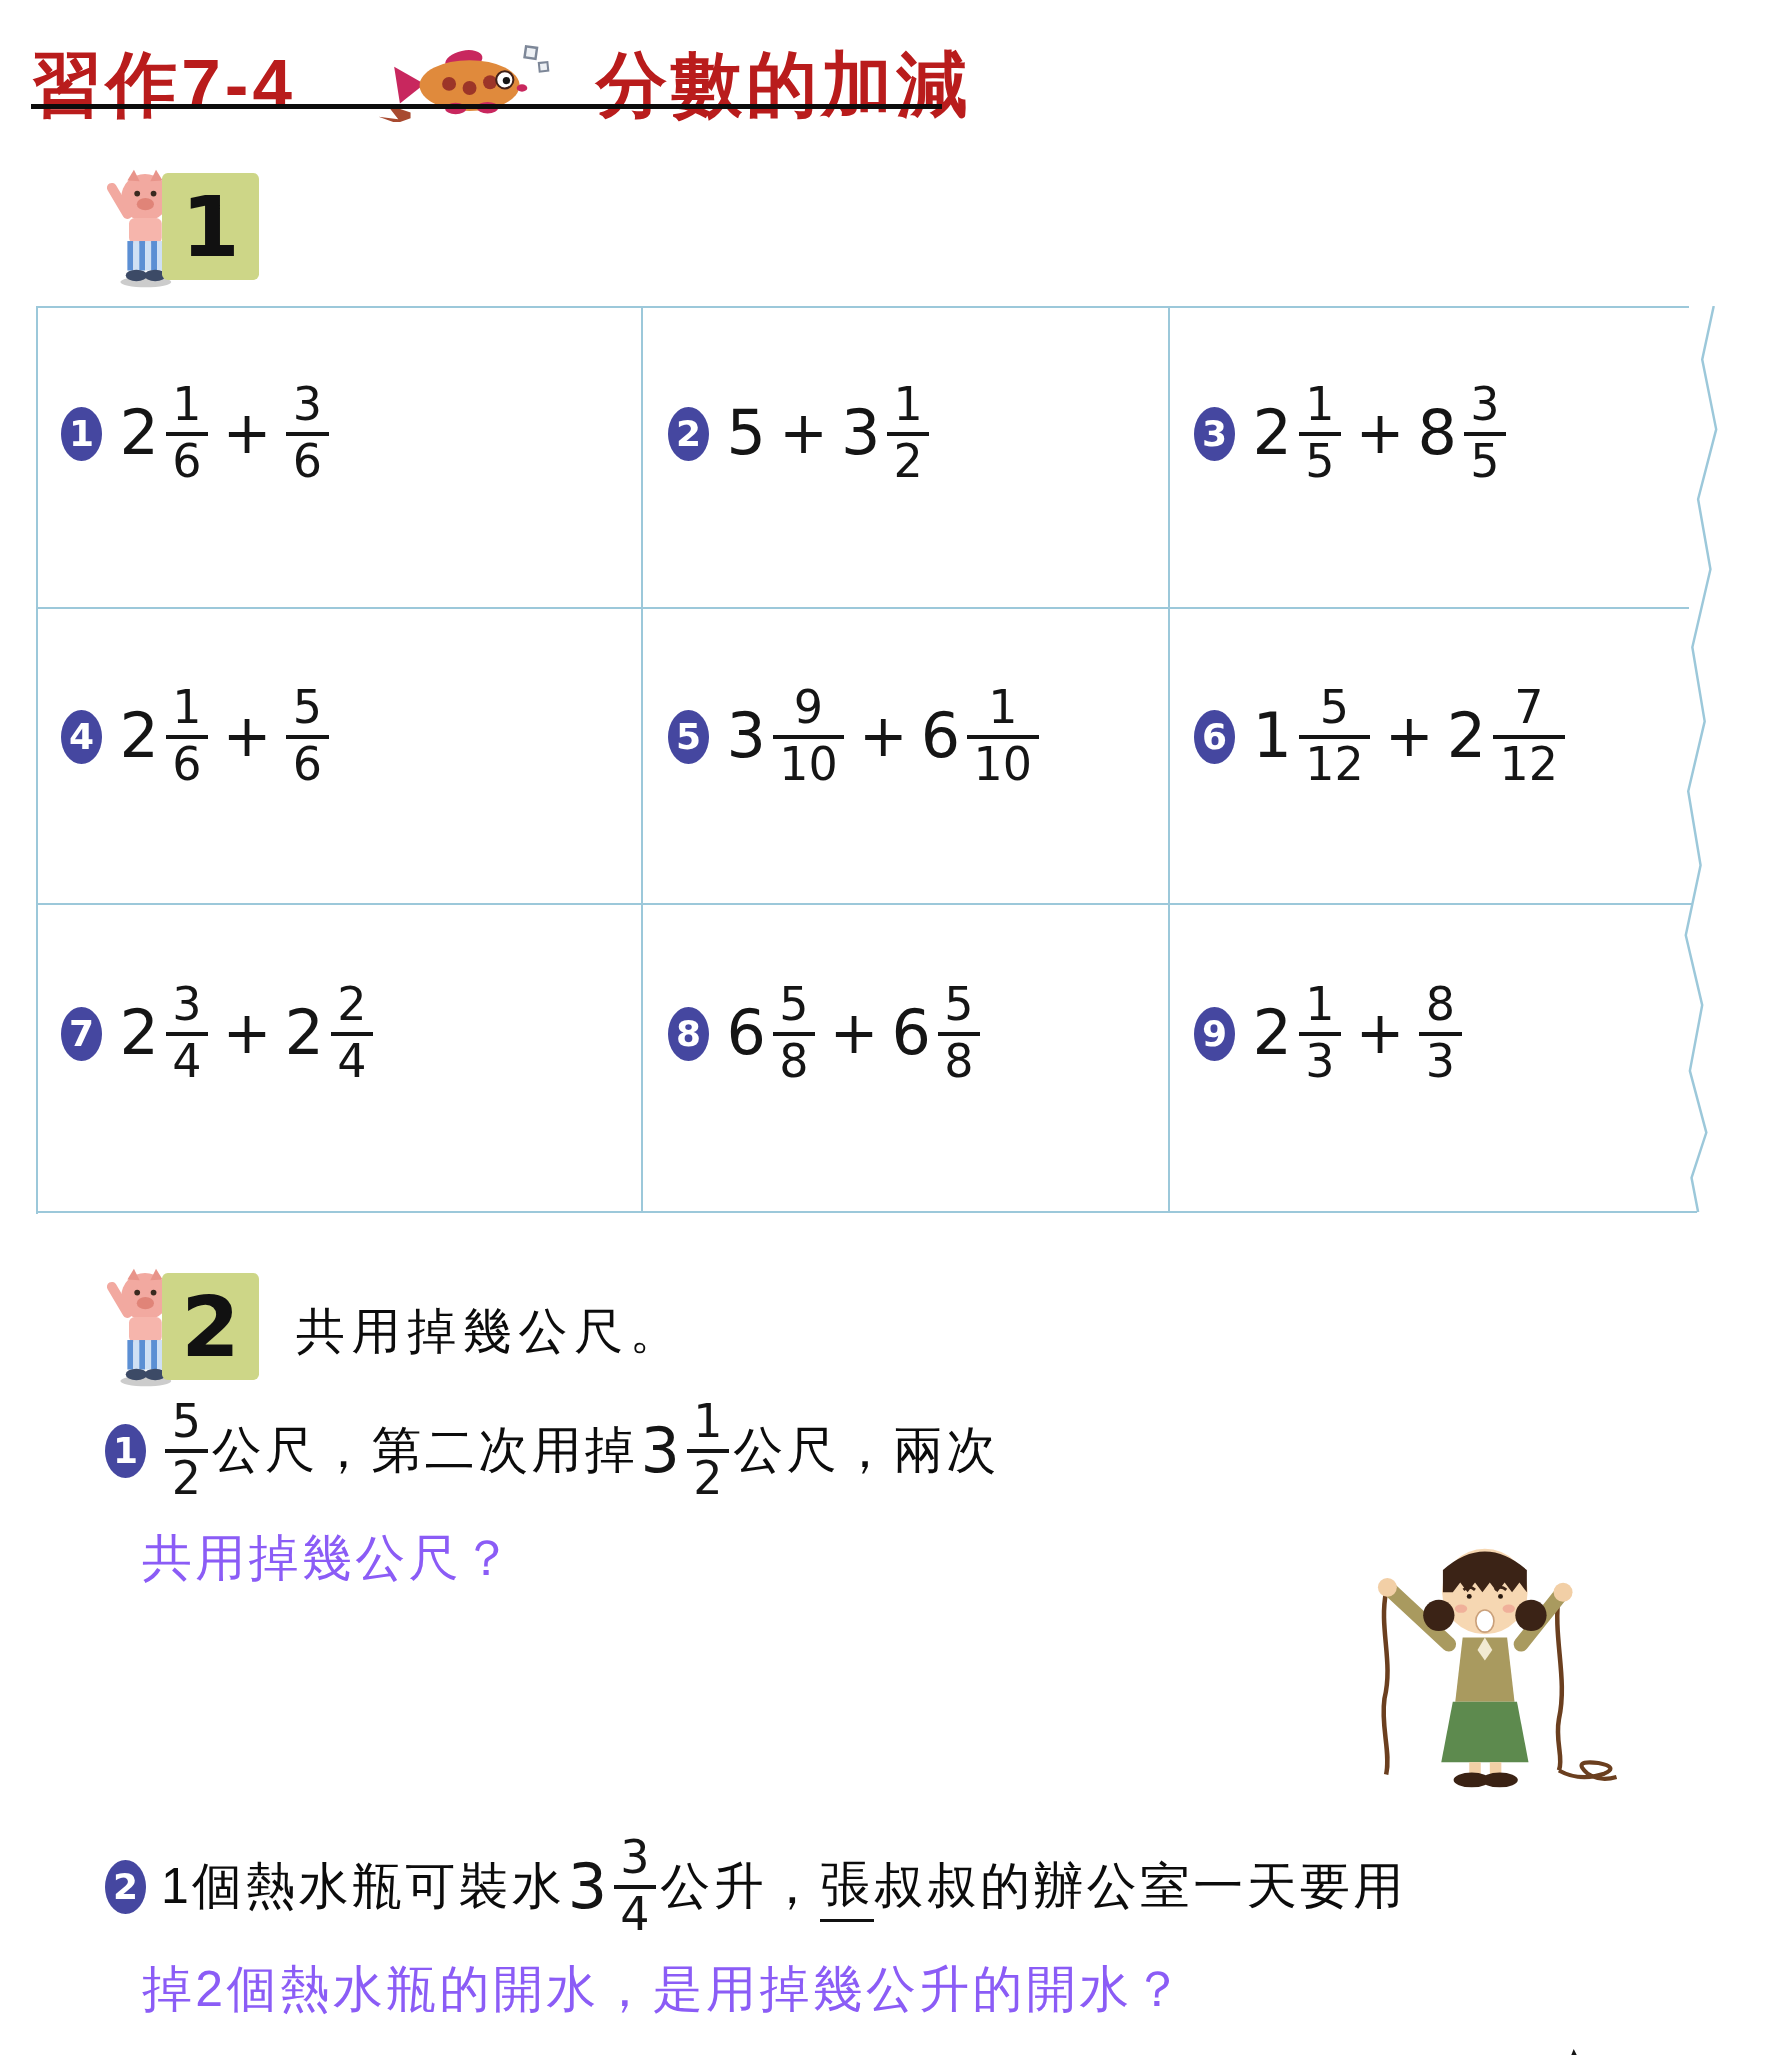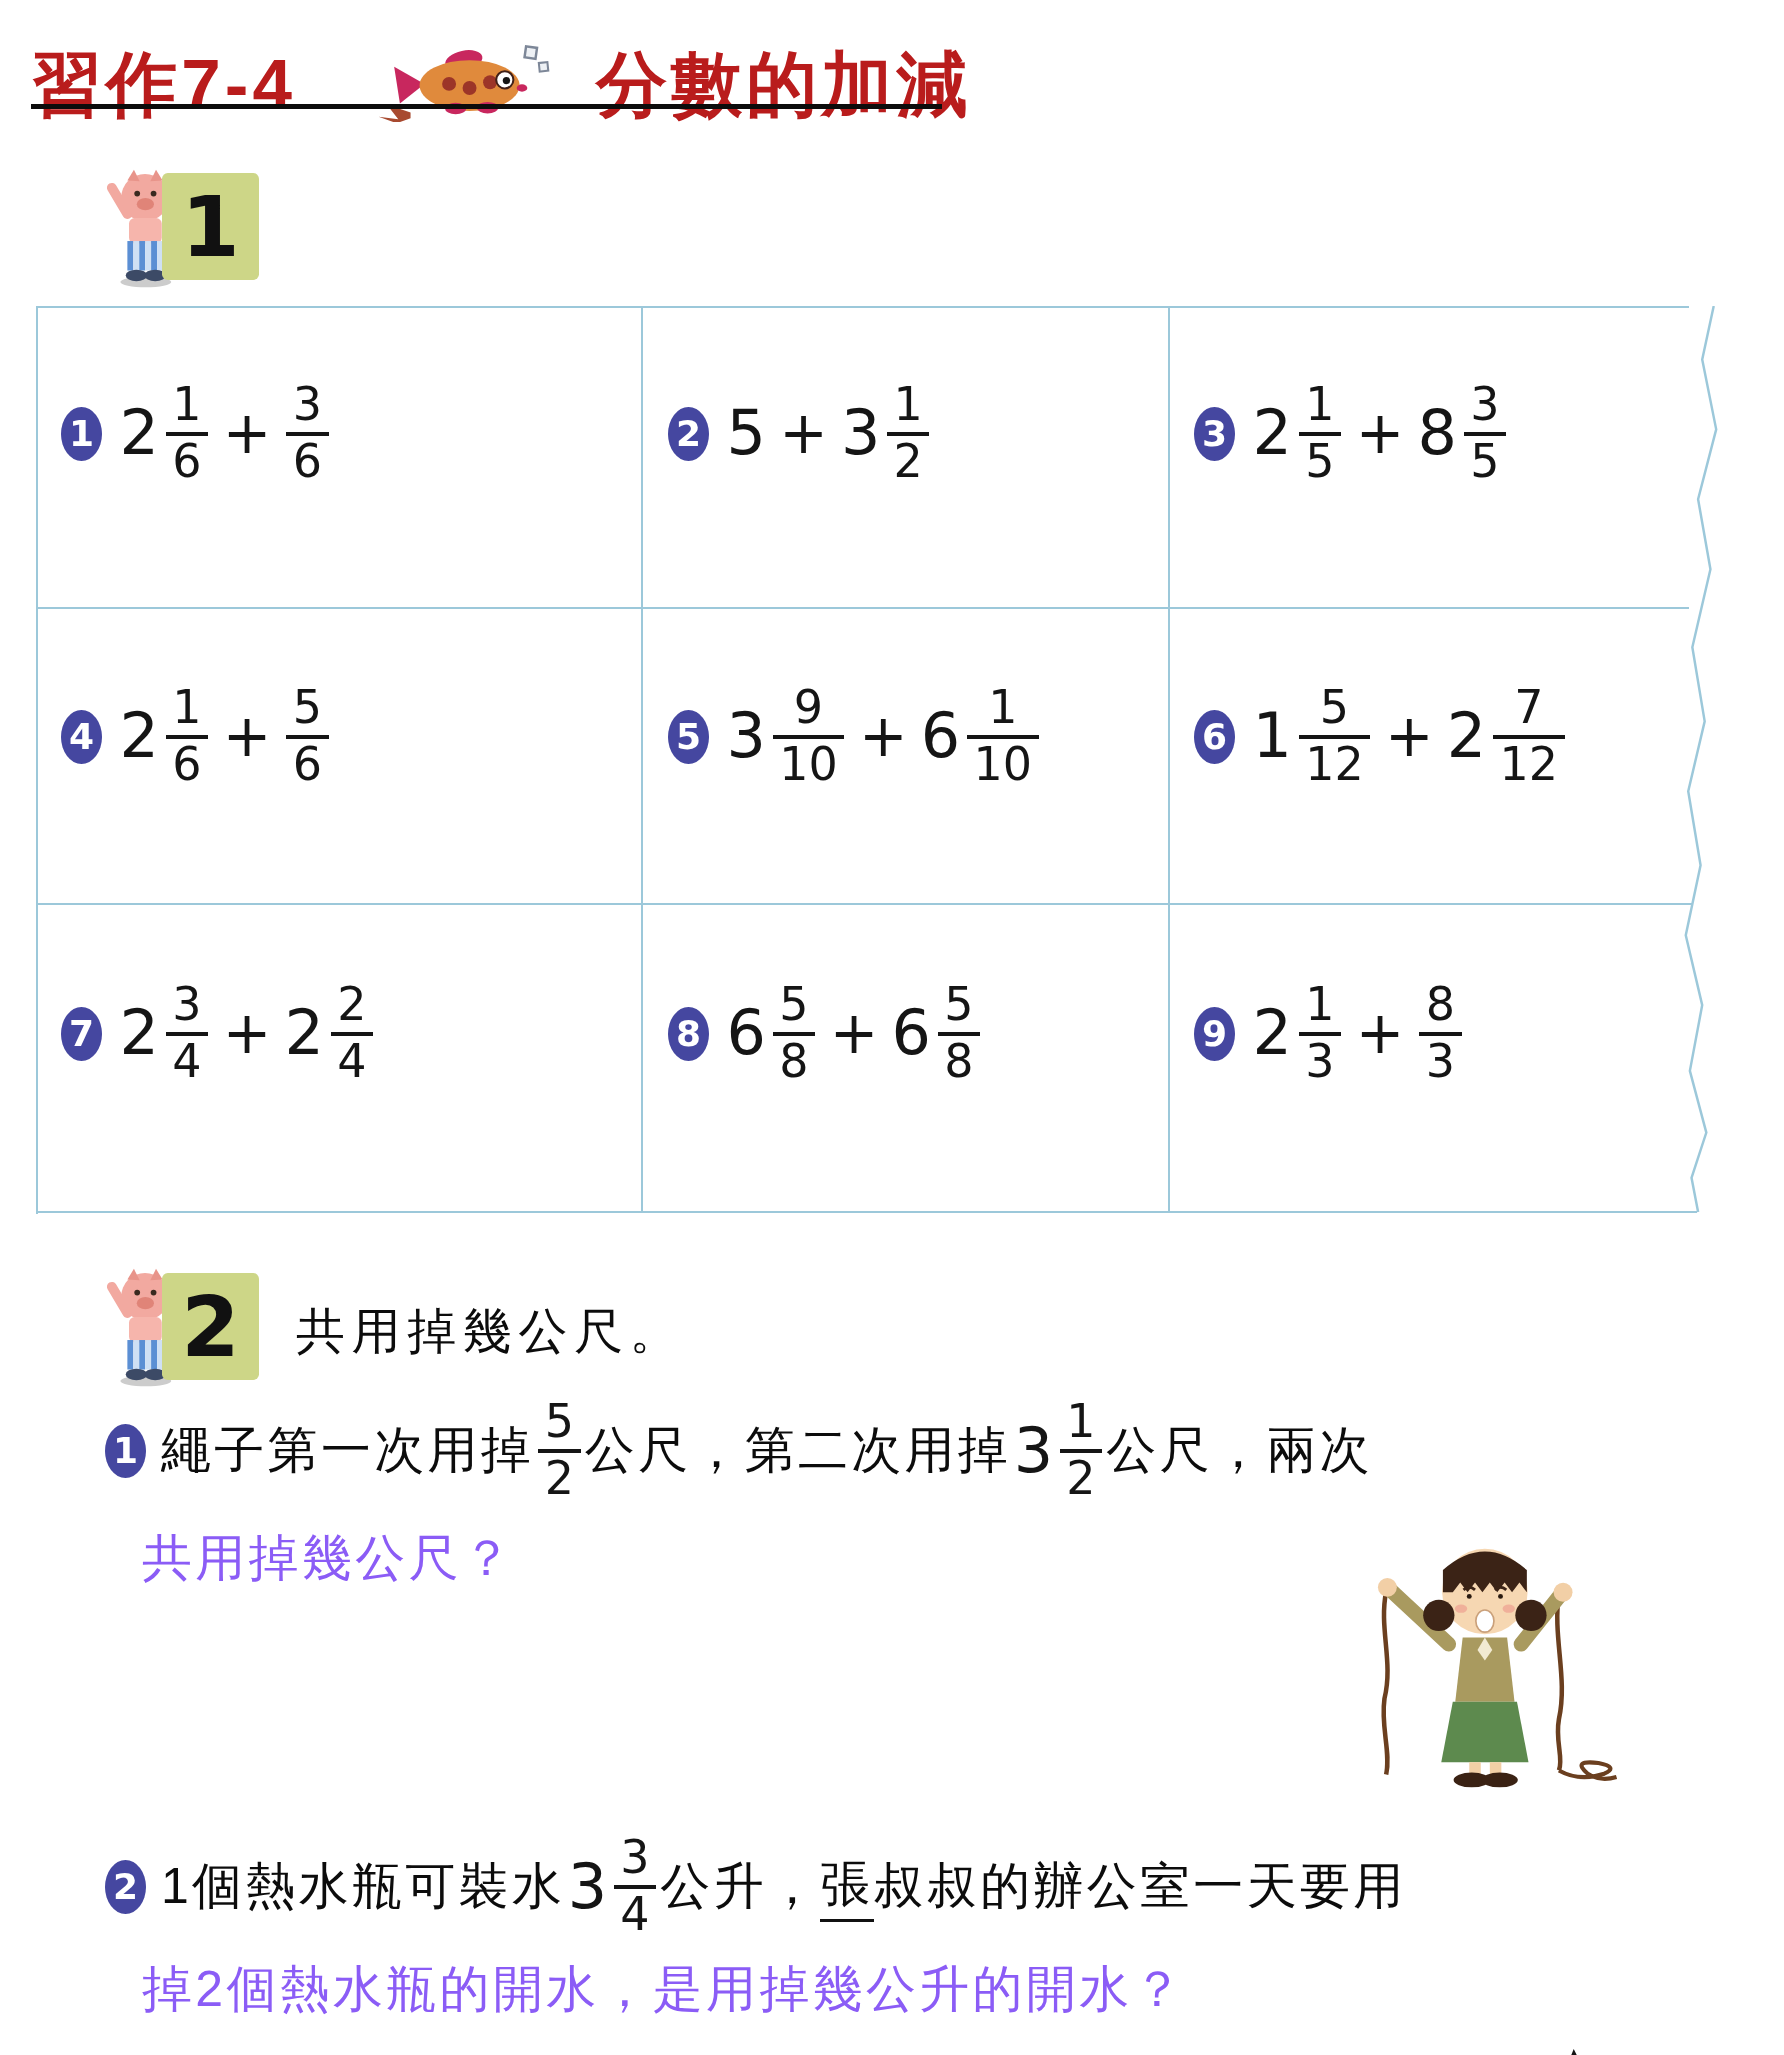--- a/index.html
+++ b/index.html
@@ -271,21 +271,20 @@
     <ellipse cx="84" cy="272" rx="26" ry="14" fill="#3c4a66"></ellipse>
     <ellipse cx="130" cy="272" rx="26" ry="14" fill="#3c4a66"></ellipse>
   </svg>
   <div class="abs sec-box" style="left:162px;top:1273px;">
     <span class="sec-num">2</span>
   </div>
   <div class="abs instr" style="left:296px;top:1299px;">共用掉幾公尺。</div>
 
   <div id="wp1-line1" class="wpline" style="left:105px;top:1364px;height:173px;">
       <span class="bullet">1</span>
-      <span class="wp-text">繩子第一次用掉</span>
       <span class="frac">
         <span class="fn">5</span>
         <span class="fb"></span>
         <span class="fd">2</span>
       </span>
       <span class="wp-text">公尺，第二次用掉</span>
       <span class="whole">3</span>
       <span class="frac">
         <span class="fn">1</span>
         <span class="fb"></span>

